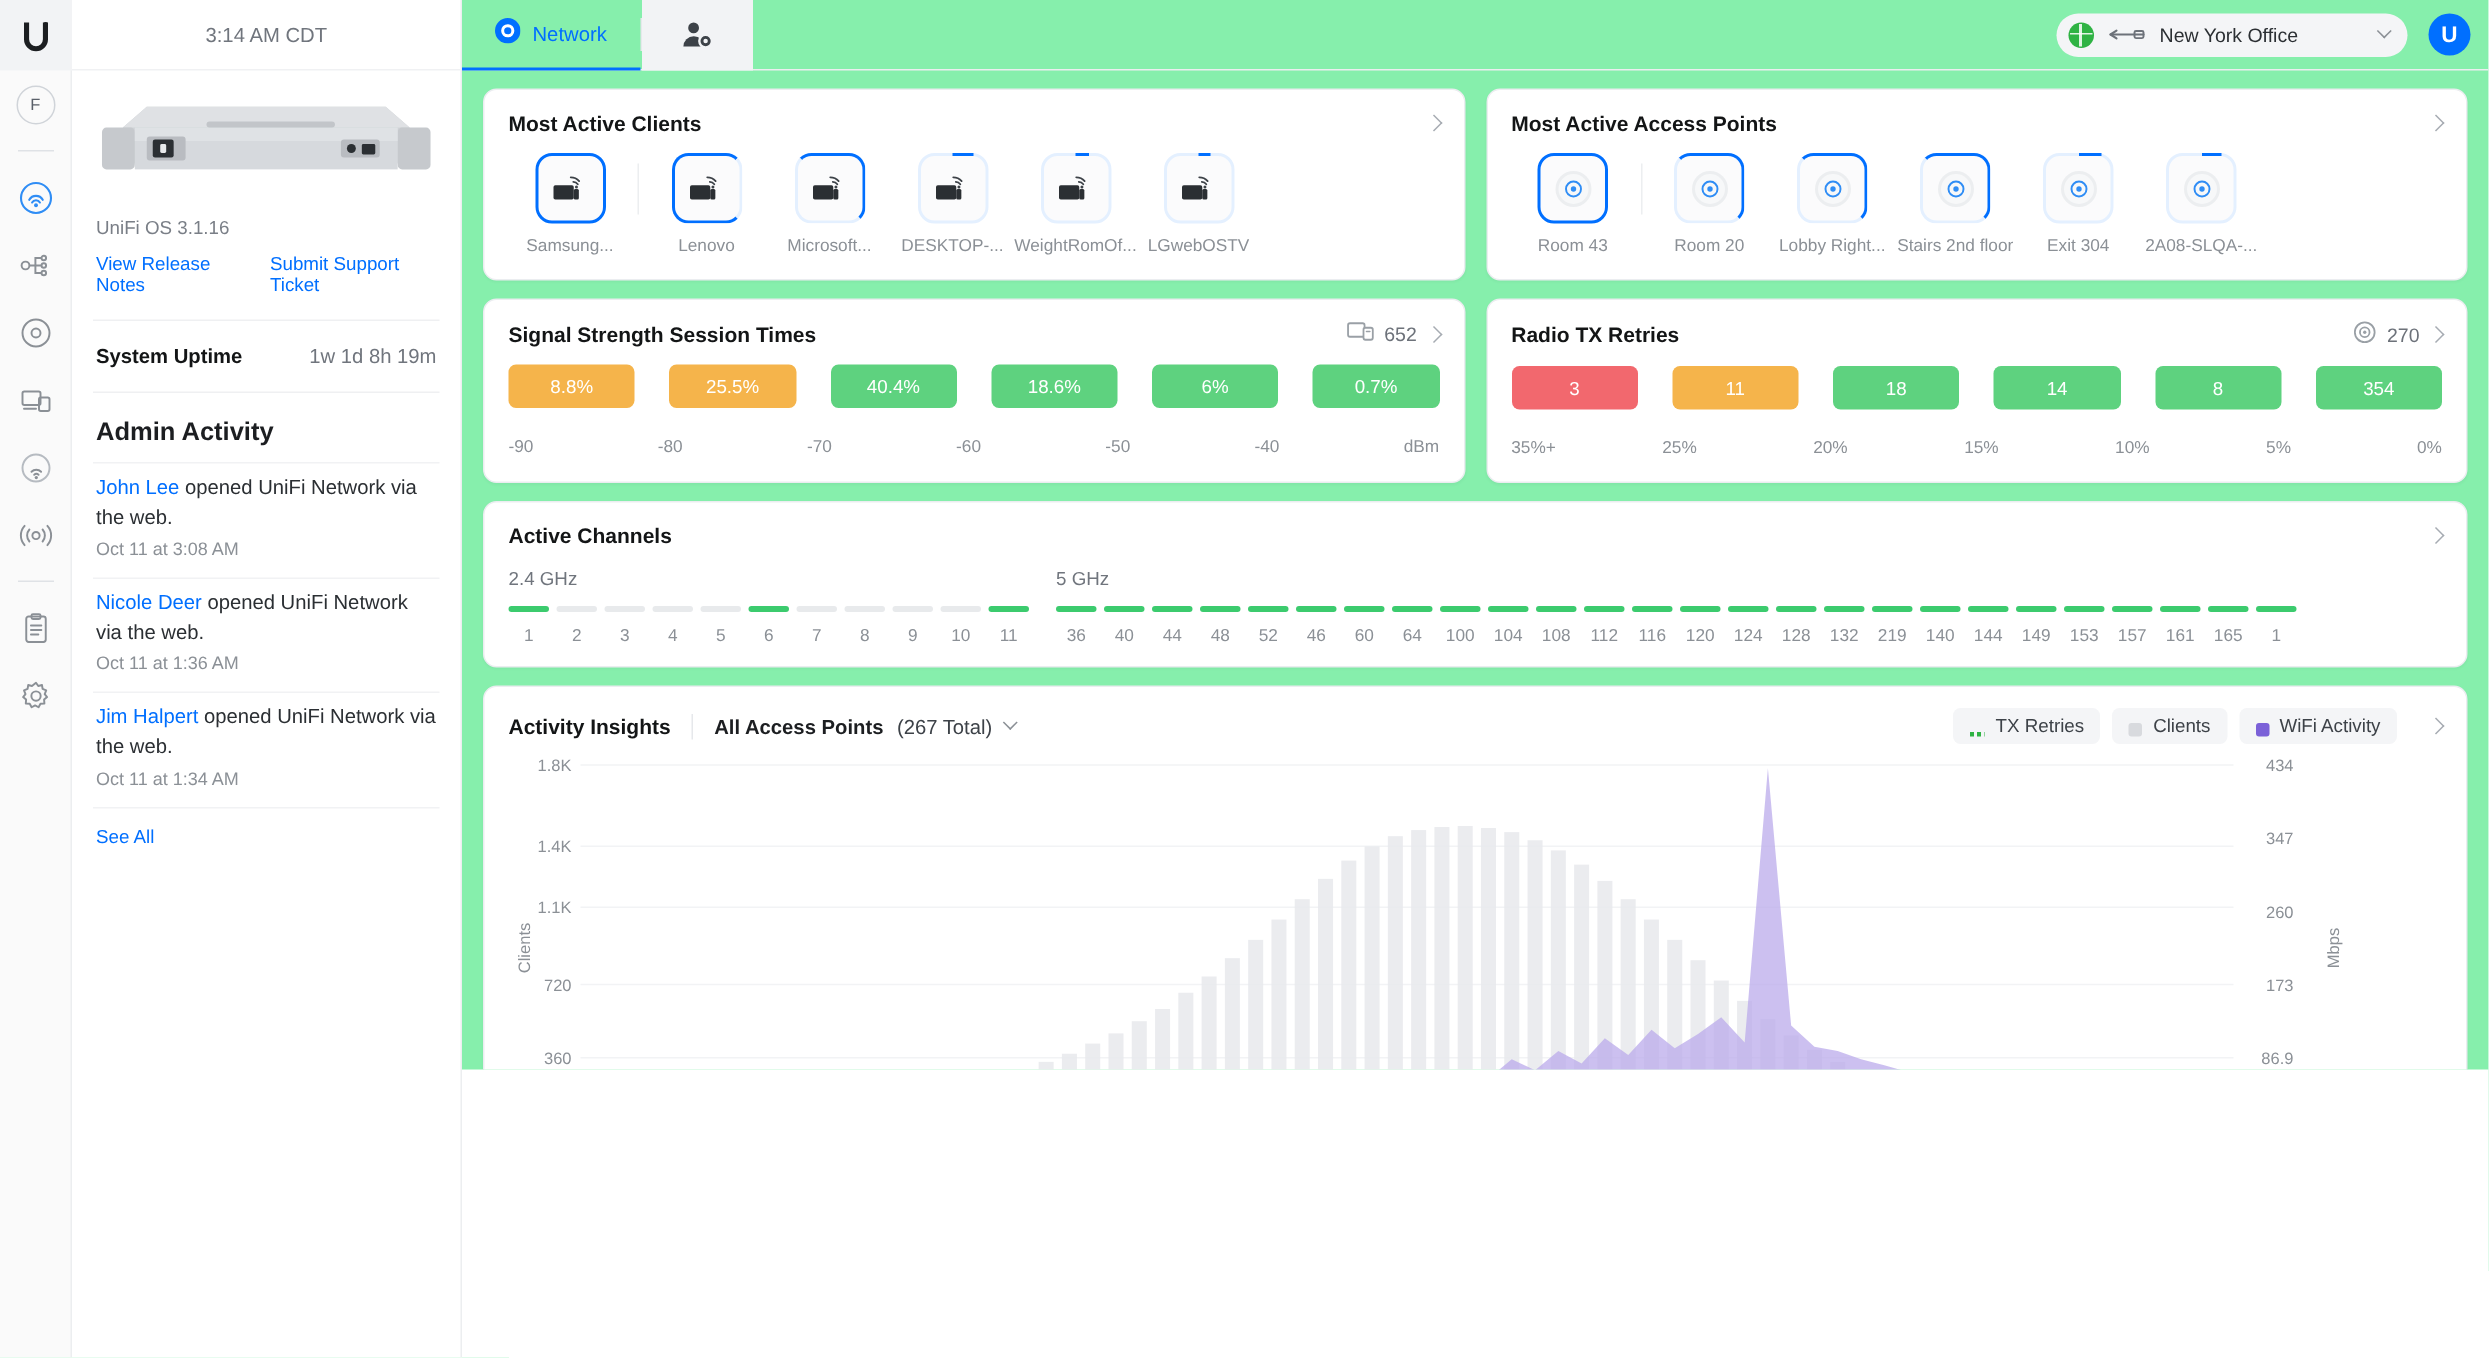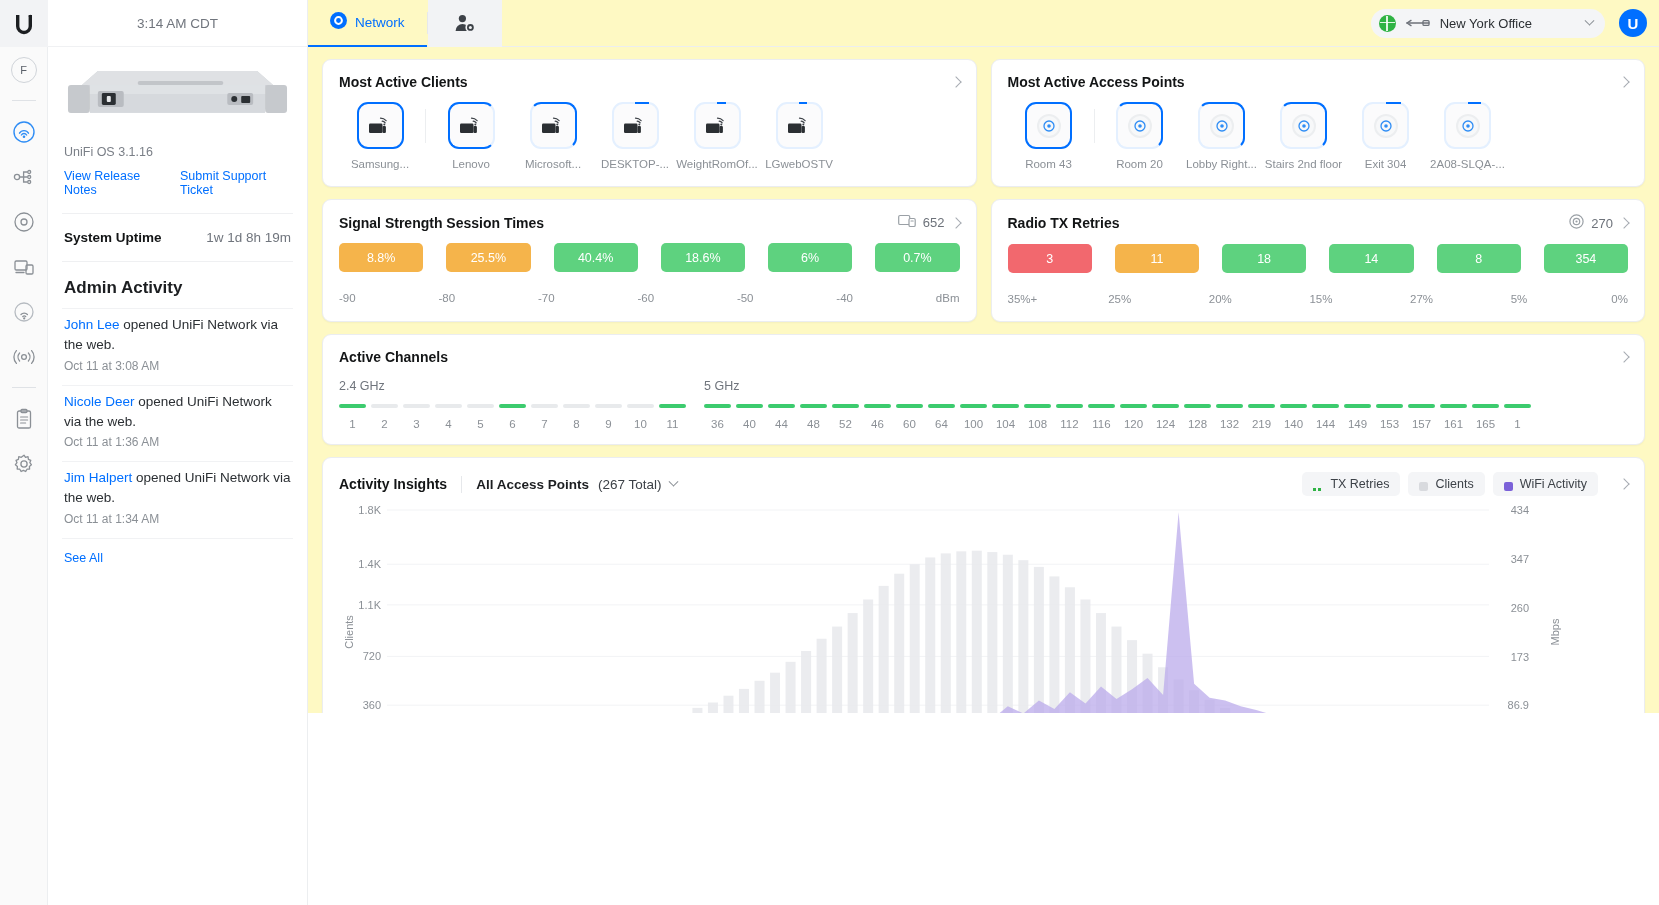--- a/index.html
+++ b/index.html
@@ -65,21 +65,21 @@
   .sb-uptime .v { color: #70757d; }
   .sb-admin-title { font-size: 17px; font-weight: 700; padding: 16px 2px 10px; }
   .act { padding: 6px 2px 12px; border-top: 1px solid #f1f2f4; }
   .act:first-of-type { border-top: none; padding-top: 0; }
   .act-text { font-size: 13.5px; line-height: 1.5; color: #2b2f33; }
   .act-text .who { color: #006fff; cursor: pointer; }
   .act-time { font-size: 12px; color: #8b9096; margin-top: 3px; }
   .sb-seeall { display: block; font-size: 12.5px; color: #006fff; padding: 12px 2px 0; border-top: 1px solid #f1f2f4; cursor: pointer; text-decoration: none; }
 
   
-  .main { flex: 1; height: 713px; display: flex; flex-direction: column; background: #fef9c3; min-width: 0; }
+  .main { flex: 1; height: 713px; display: flex; flex-direction: column; background: #86efac; min-width: 0; }
   .topbar {
     height: 47px; display: flex; align-items: center;
     border-bottom: 1px solid #eceef0; padding-right: 12px; flex: 0 0 47px;
   }
   .tab {
     height: 47px; display: flex; align-items: center; gap: 8px;
     padding: 0 22px; font-size: 13.5px; cursor: pointer;
   }
   .tab.active { color: #006fff; font-weight: 500; border-bottom: 2px solid #006fff; }
   .tab-sep { width: 1px; height: 22px; background: #e6e8eb; }
@@ -554,21 +554,21 @@
             <div class="seg" style="background:#5ed27f">18</div>
             <div class="seg" style="background:#5ed27f">14</div>
             <div class="seg" style="background:#5ed27f">8</div>
             <div class="seg" style="background:#5ed27f">354</div>
           </div>
           <div class="seg-ticks">
             <div class="seg-tick">35%+</div>
             <div class="seg-tick">25%</div>
             <div class="seg-tick">20%</div>
             <div class="seg-tick">15%</div>
-            <div class="seg-tick">27%</div>
+            <div class="seg-tick">10%</div>
             <div class="seg-tick">5%</div>
             <div class="seg-tick last">0%</div>
           </div>
         </div>
       </div>
 
       <div class="card" style="margin-bottom:12px">
         <div class="card-head">
           <span class="card-title">Active Channels</span>
           <span class="spacer"></span>

